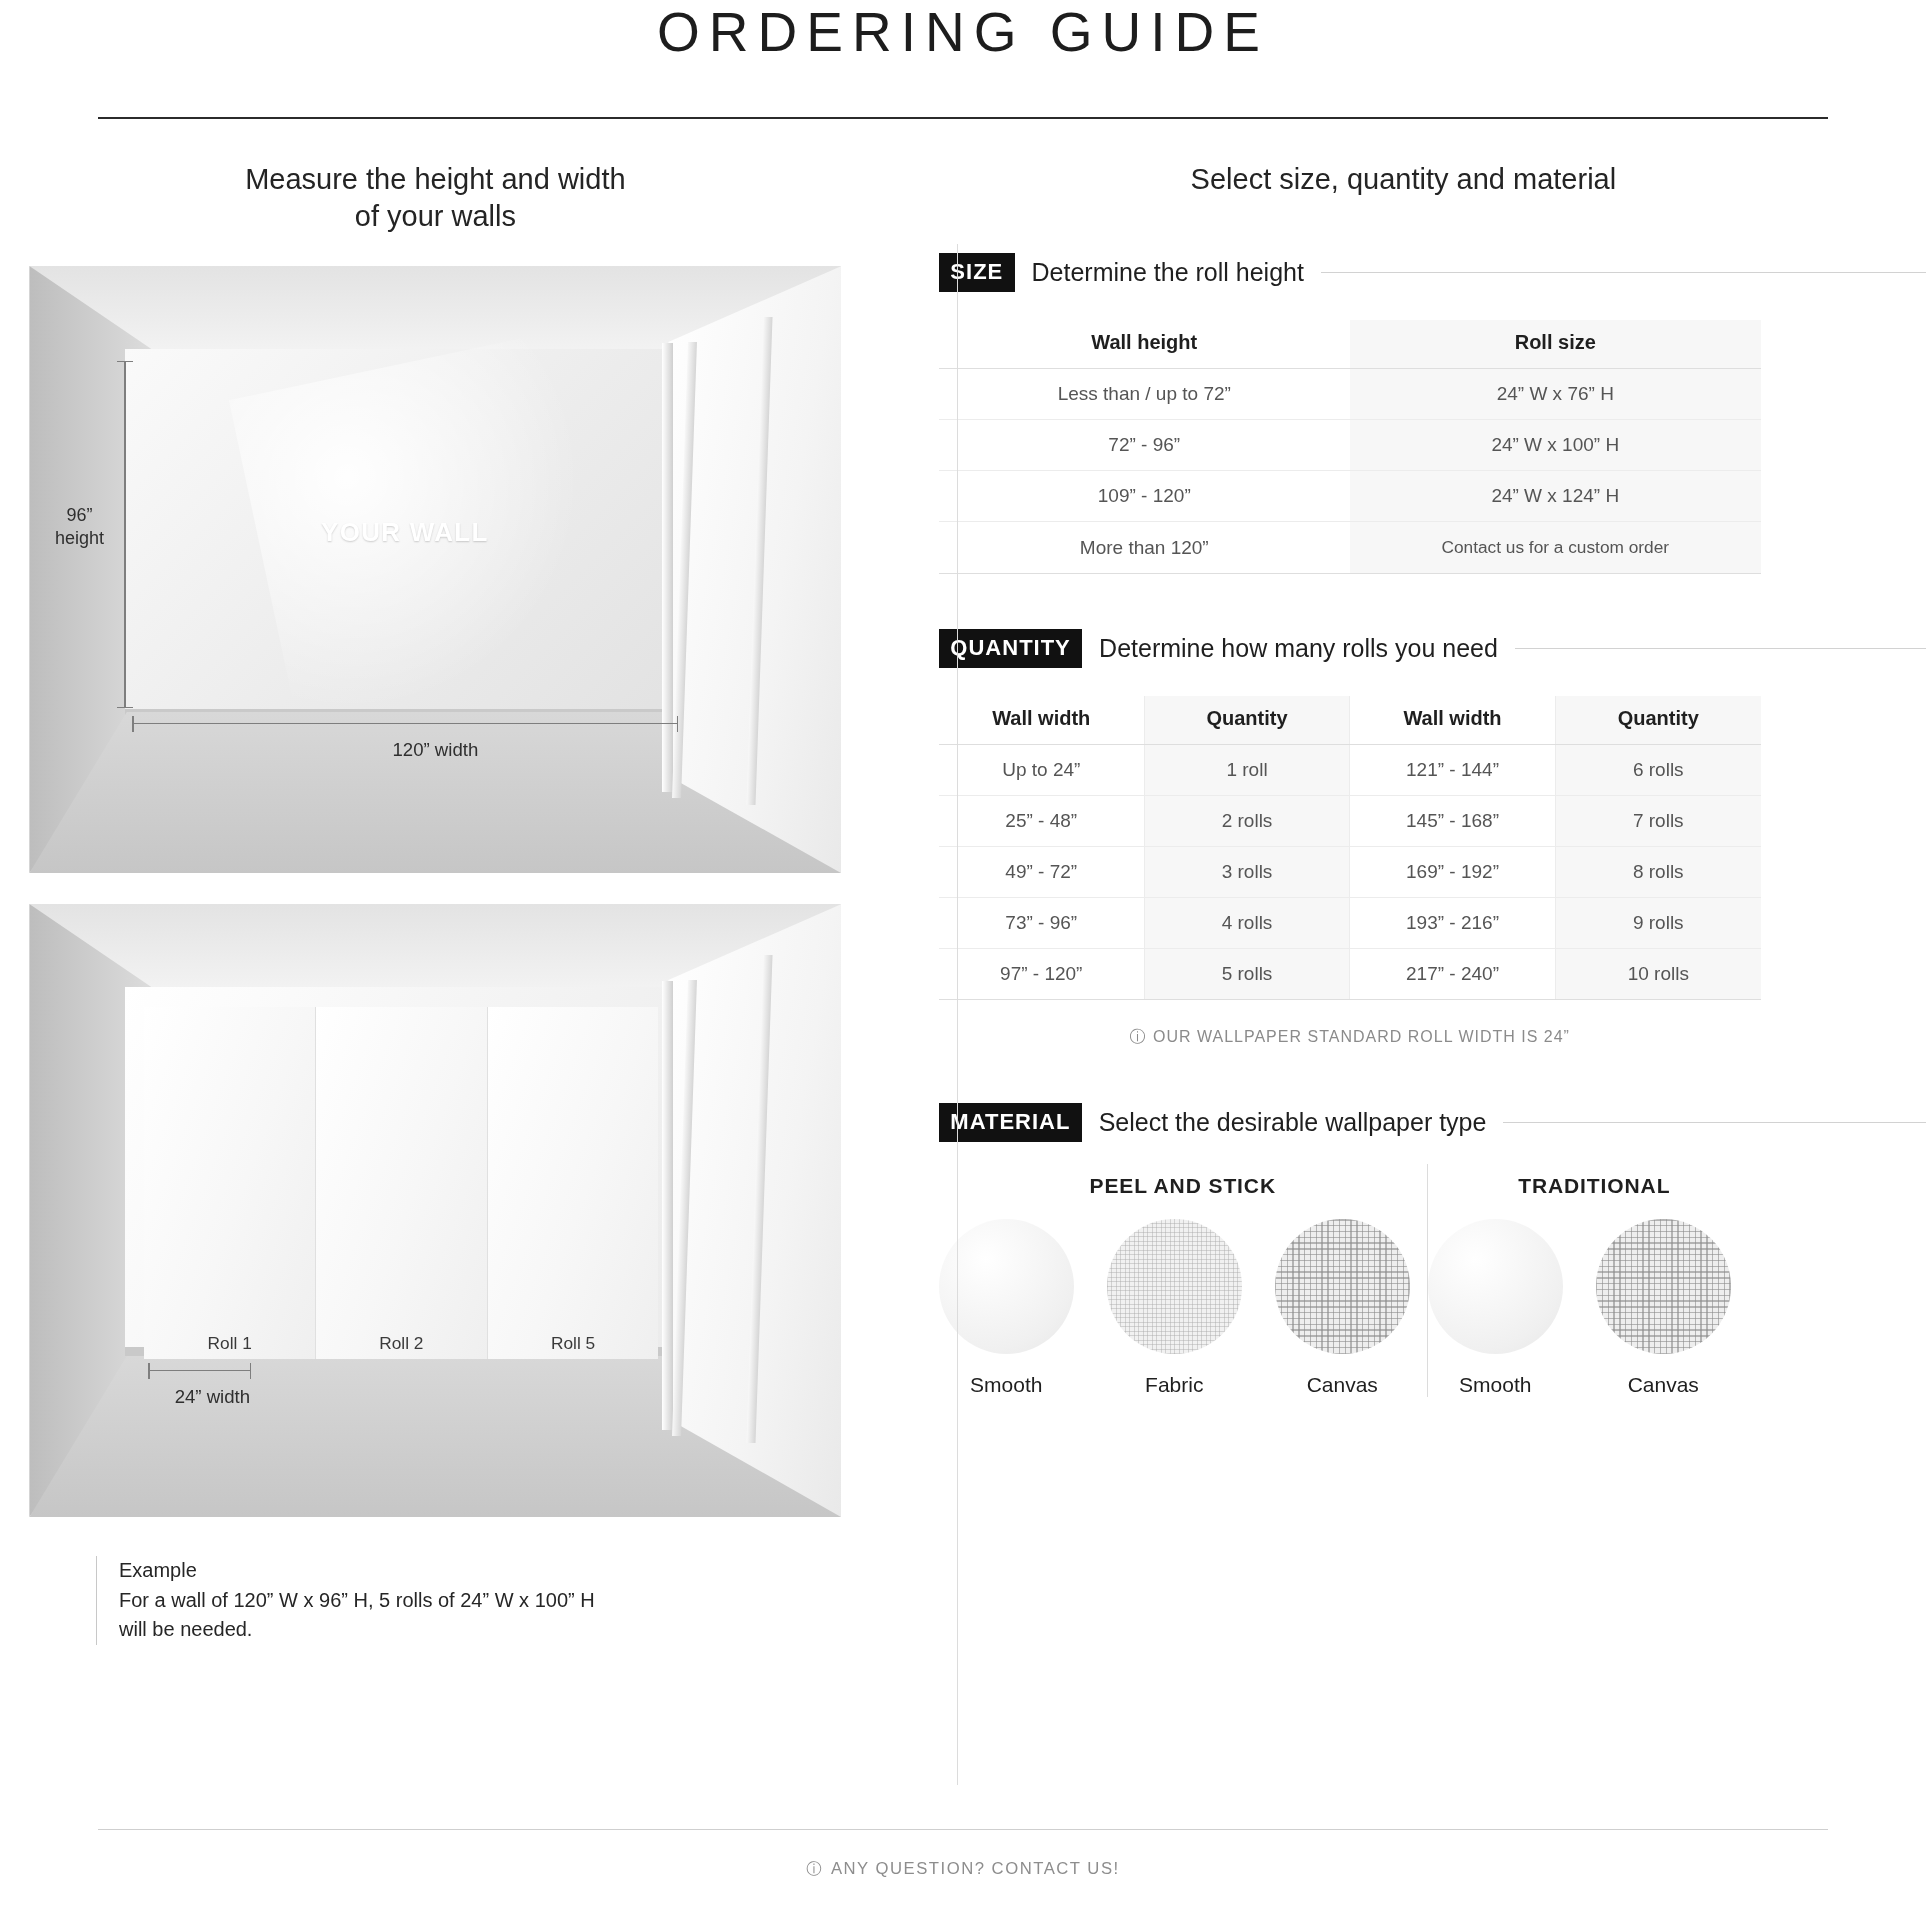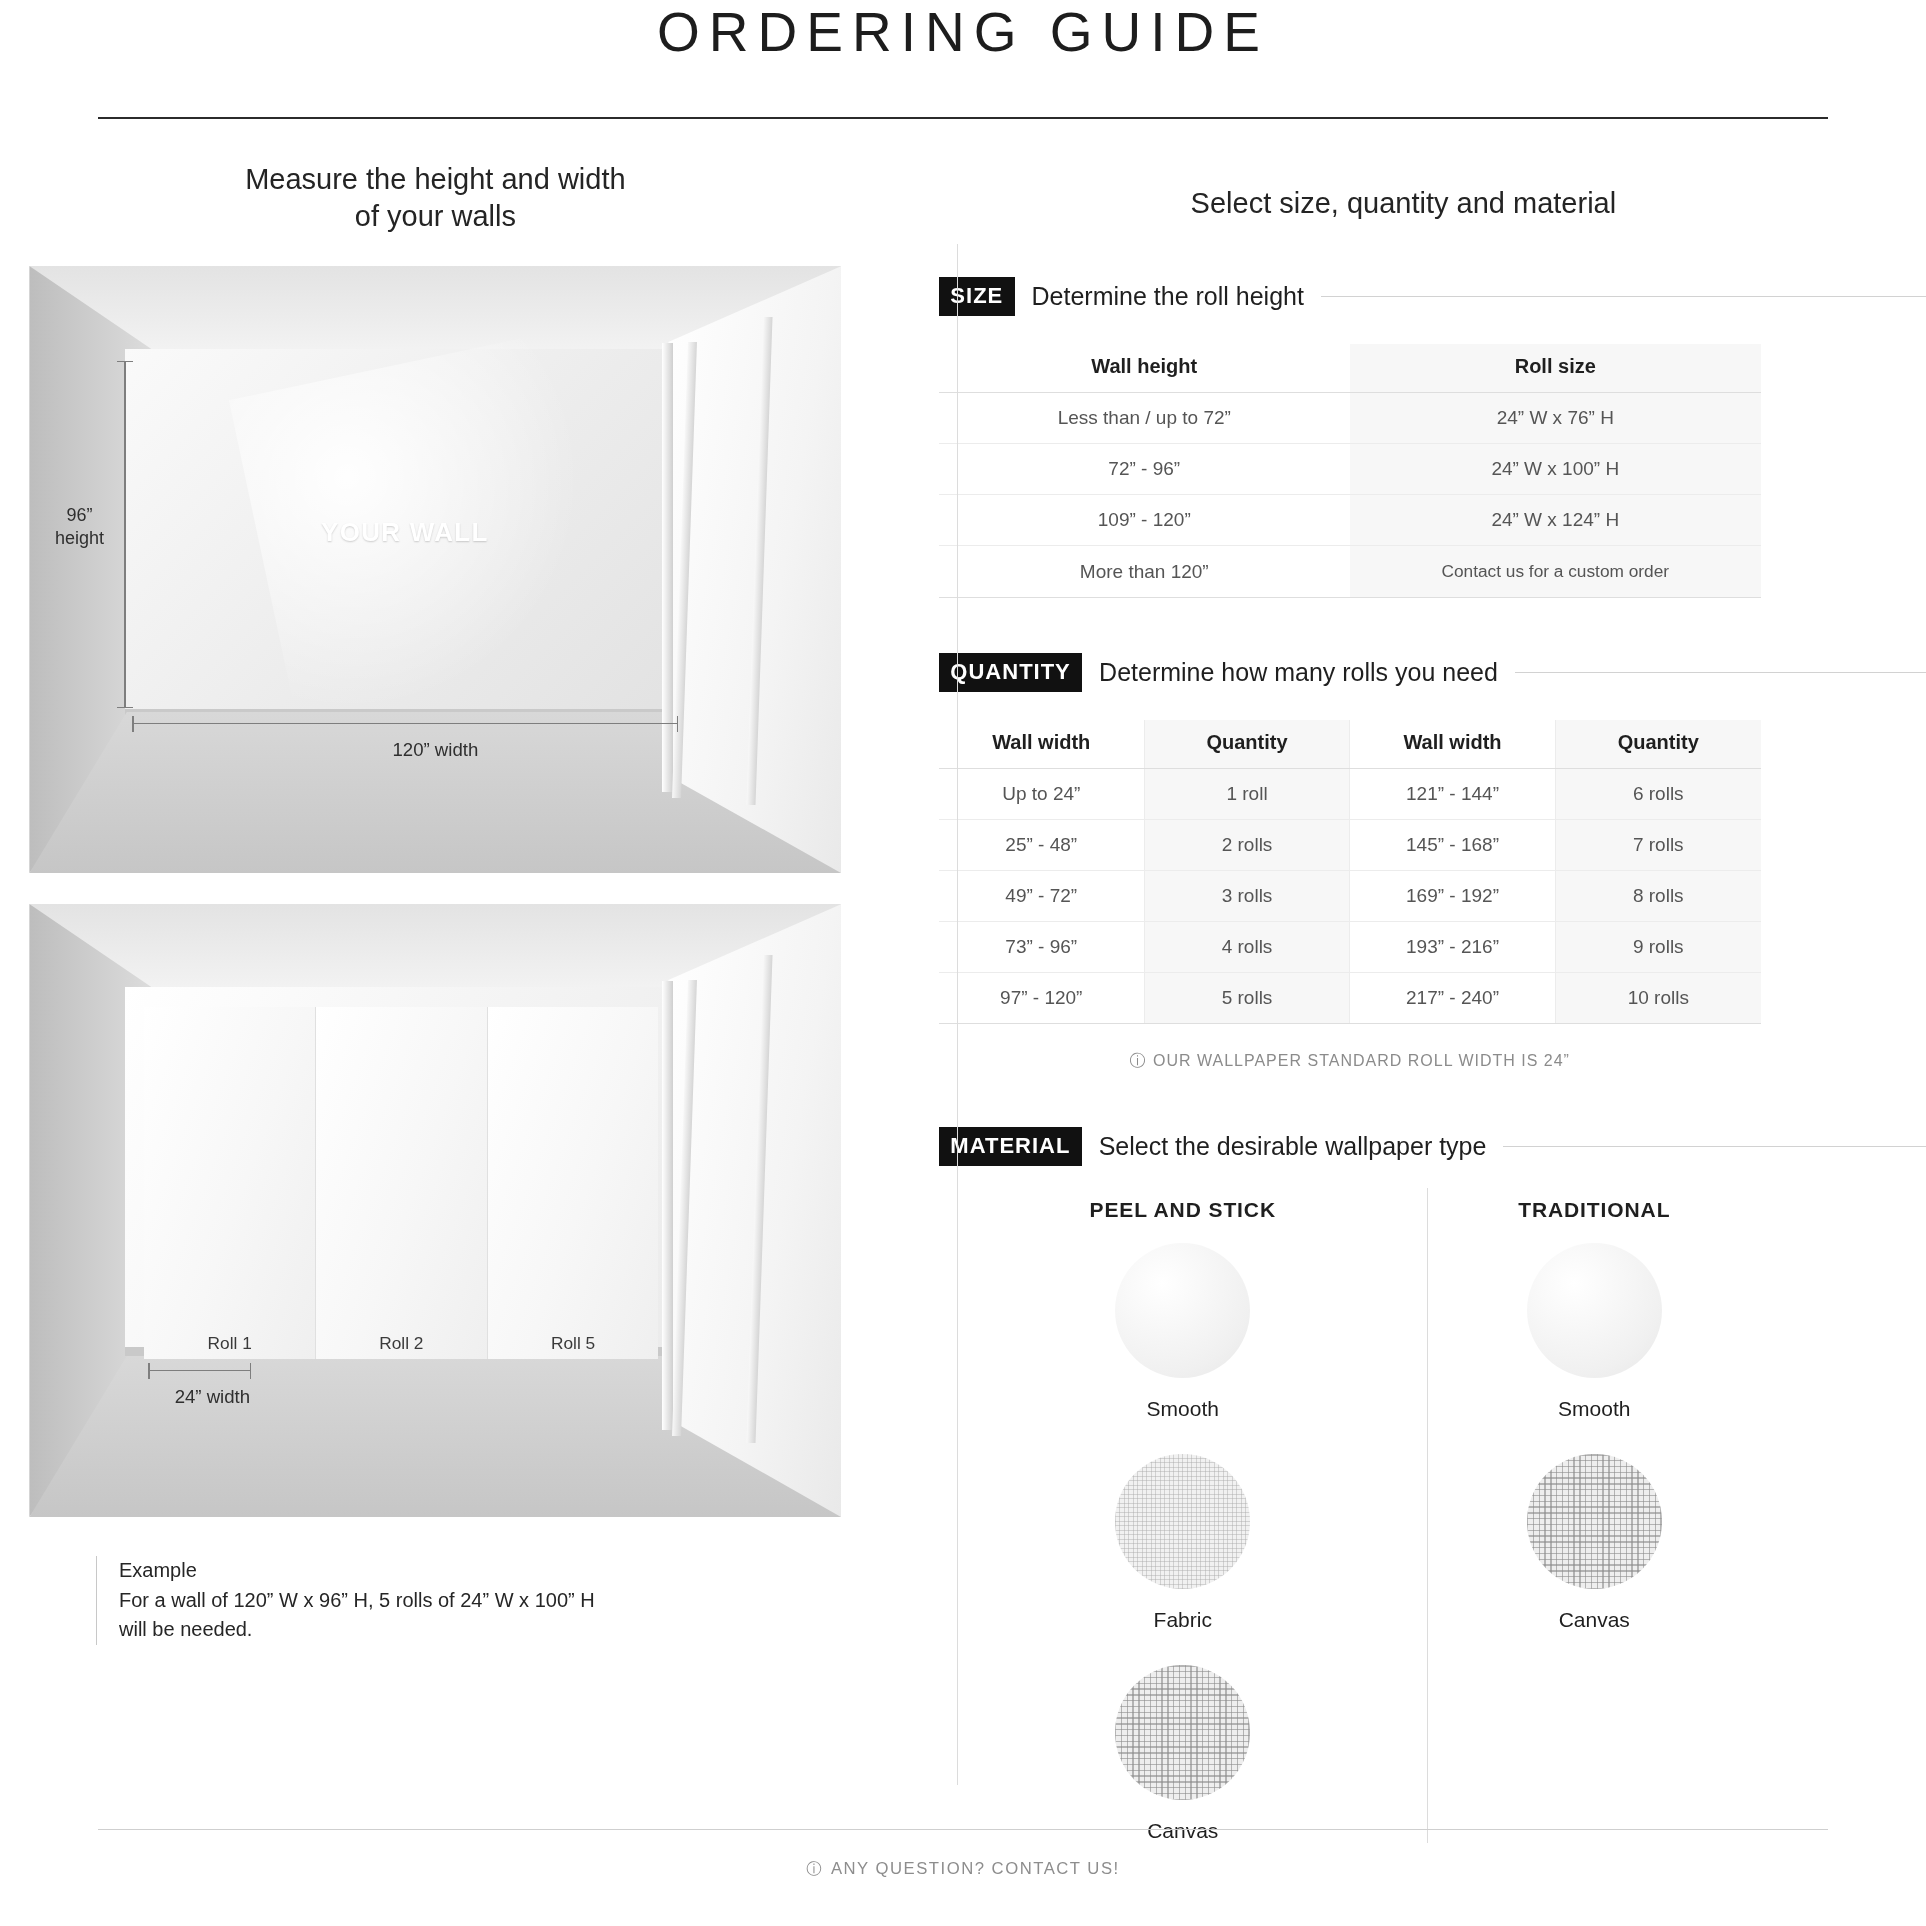--- a/index.html
+++ b/index.html
@@ -37,21 +37,21 @@
     text-align: center;
     font-size: 16.7px;
     letter-spacing: 1.5px;
     color: #8d8d8d;
   }
   .footer-note .ico { margin-right: 7.7px; font-size: 15.4px; }
 
   
   .cols { display: flex; margin-top: 42px; }
   .col-left { width: 957px; position: relative; }
-  .col-right { width: 1153px; position: relative; padding-left: 68px; margin-top: 24px; }
+  .col-right { width: 1153px; position: relative; padding-left: 68px; }
   .vdivider {
     position: absolute;
     left: 957px; top: 244px;
     width: 1.3px; height: 1541px;
     background: #dcdcdc;
   }
 
   .col-head {
     text-align: center;
     font-size: 29px;
@@ -247,21 +247,21 @@
   .materials {
     display: flex; margin-top: 22px; width: 822px;
   }
   .mat-group { display: flex; flex-direction: column; }
   .mat-group.peel { width: 488px; }
   .mat-group.trad { width: 334px; border-left: 1.3px solid #dcdcdc; }
   .mat-group-title {
     text-align: center; font-size: 21px; font-weight: 700; letter-spacing: 0.9px;
     color: #1f1f1f; padding: 10.3px 0 20.5px 0;
   }
-  .swatches { display: flex; justify-content: flex-start; gap: 33px; flex-direction: column; }
+  .swatches { display: flex; justify-content: flex-start; gap: 33px; }
   .swatch-wrap { display: flex; flex-direction: column; align-items: center; }
   .swatch {
     width: 135px; height: 135px; border-radius: 50%;
   }
   .sw-smooth {
     background:
       radial-gradient(circle at 35% 30%, #ffffff, #f0f0f0 70%, #e6e6e6 100%);
   }
   .sw-fabric {
     background-color: #f1f1f1;

